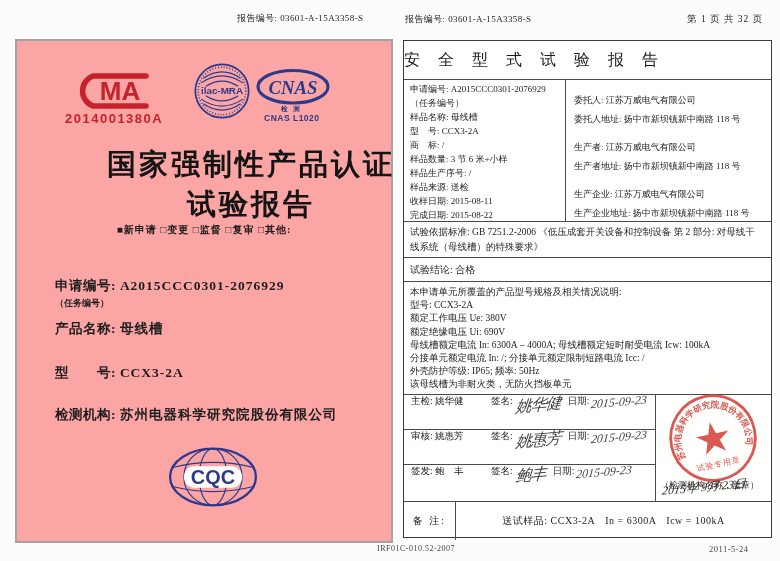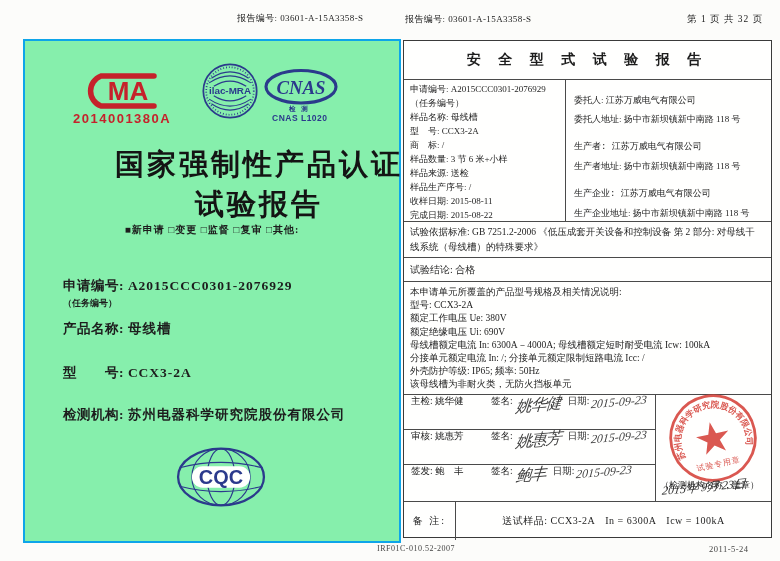--- a/index.html
+++ b/index.html
@@ -3,21 +3,21 @@
 <meta charset="utf-8">
 <style>
   html,body{margin:0;padding:0;}
   body{
     width:780px;height:561px;position:relative;overflow:hidden;
     background:#fcfcfa;color:#1d1d1d;
     font-family:"Liberation Serif","DejaVu Serif",serif;
   }
   .abs{position:absolute;}
   
-  .page-left{left:23px;top:39px;width:374px;height:500px;border:2px solid #0ea5e9;background:#86efac;}
+  .page-left{left:15px;top:39px;width:374px;height:500px;border:2px solid #a3a3a3;background:#fca5a5;}
   .rpt-no-left{left:237px;top:12px;font-size:9px;letter-spacing:.4px;color:#222;}
   .cma-svg{left:55px;top:30px;width:92px;height:40px;}
   .cma-number{left:48px;top:70px;font-size:13px;font-weight:bold;color:#c5222b;letter-spacing:1.5px;font-family:"Liberation Sans",sans-serif;}
   .ilac-svg{left:176px;top:21px;width:58px;height:58px;}
   .cnas-svg{left:238px;top:27px;width:76px;height:40px;}
   .cnas-sub{left:264px;top:64px;font-size:6.5px;color:#2b3a8c;letter-spacing:2px;font-weight:bold;}
   .cnas-code{left:247px;top:72px;font-size:8.5px;color:#2b3a8c;font-weight:bold;font-family:"Liberation Sans",sans-serif;letter-spacing:.5px;}
   .lp-title{left:0;width:374px;text-align:center;font-size:29px;font-weight:bold;letter-spacing:3px;color:#141414;margin-left:47px;}
   .lp-title1{top:104px;}
   .lp-title2{top:144px;}
@@ -31,27 +31,27 @@
   .lp-f4{top:365px;}
   .cqc-svg{left:150px;top:404px;width:92px;height:64px;}
   
   .rpt-no-right{left:405px;top:13px;font-size:9px;letter-spacing:.4px;color:#222;}
   .page-count{left:687px;top:13px;font-size:9.5px;letter-spacing:1px;color:#222;}
   .foot-code{left:377px;top:544px;font-size:8px;letter-spacing:.5px;color:#444;}
   .foot-date{left:709px;top:544px;font-size:8.5px;letter-spacing:.5px;color:#444;}
   
   .rtable{left:403px;top:40px;width:369px;height:498px;border:1.5px solid #3a3a3a;background:#fffffe;box-sizing:border-box;}
   .rrow{box-sizing:border-box;border-bottom:1px solid #4a4a4a;position:relative;}
-  .row-title{height:39px;line-height:37px;text-align:center;font-size:14px;font-weight:bold;letter-spacing:7px;}
+  .row-title{height:39px;line-height:37px;text-align:left;font-size:16px;font-weight:normal;letter-spacing:7px;}
   .row-info{height:142px;display:flex;}
   .info-left{width:162px;border-right:1px solid #4a4a4a;padding:2px 4px 0 6px;box-sizing:border-box;}
   .info-left div{font-size:9px;line-height:14px;white-space:nowrap;}
   .info-right{flex:1;padding:3px 4px 0 8px;box-sizing:border-box;margin-top:8px;}
   .info-right div{font-size:9px;line-height:19px;white-space:nowrap;}
-  .info-right div.gap{margin-top:9px;font-family:Liberation Mono, monospace;}
+  .info-right div.gap{margin-top:9px;}
   .row-standard{height:36px;padding:3px 8px 0 6px;font-size:9.5px;line-height:15px;}
   .row-conclusion{height:24px;line-height:23px;padding-left:6px;font-size:10px;}
   .row-specs{height:113px;padding:4px 8px 0 6px;}
   .row-specs div{font-size:9.5px;line-height:13.2px;white-space:nowrap;}
   .sig-block{height:106px;border-bottom:1px solid #4a4a4a;position:relative;}
   .sig-rows{position:absolute;left:0;top:0;width:252px;height:106px;border-right:1px solid #4a4a4a;box-sizing:border-box;}
   .sig-row{height:35px;border-bottom:1px solid #4a4a4a;box-sizing:border-box;display:flex;font-size:9.5px;white-space:nowrap;}
   .sig-row:last-child{border-bottom:none;height:36px;}
   .sig-role{margin-left:7px;width:78px;}
   .sig-label{margin-left:2px;}
@@ -143,22 +143,22 @@
   <div class="rrow row-title">安 全 型 式 试 验 报 告</div>
 
   <div class="rrow row-info">
     <div class="info-left">
       <div>申请编号: A2015CCC0301-2076929</div>
       <div>（任务编号）</div>
       <div>样品名称: 母线槽</div>
       <div>型　号: CCX3-2A</div>
       <div>商　标: /</div>
       <div>样品数量: 3 节 6 米+小样</div>
+      <div>样品生产序号: /</div>
       <div>样品来源: 送检</div>
-      <div>样品生产序号: /</div>
       <div>收样日期: 2015-08-11</div>
       <div>完成日期: 2015-08-22</div>
     </div>
     <div class="info-right">
       <div>委托人: 江苏万威电气有限公司</div>
       <div>委托人地址: 扬中市新坝镇新中南路 118 号</div>
       <div class="gap">生产者: 江苏万威电气有限公司</div>
       <div>生产者地址: 扬中市新坝镇新中南路 118 号</div>
       <div class="gap">生产企业: 江苏万威电气有限公司</div>
       <div>生产企业地址: 扬中市新坝镇新中南路 118 号</div>

